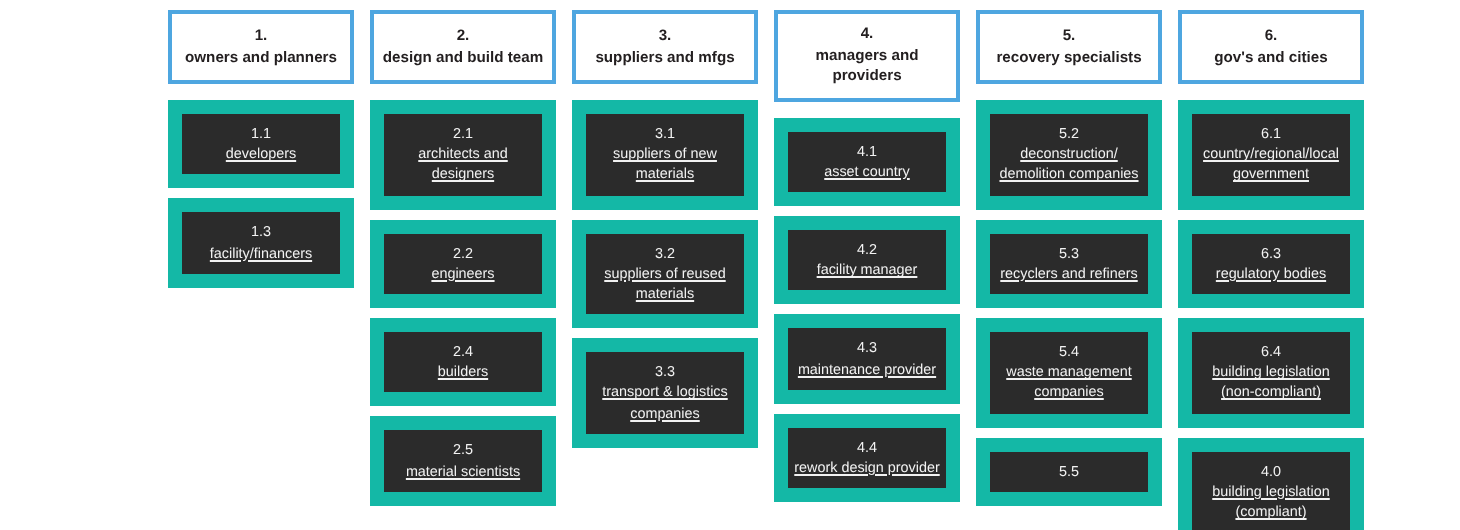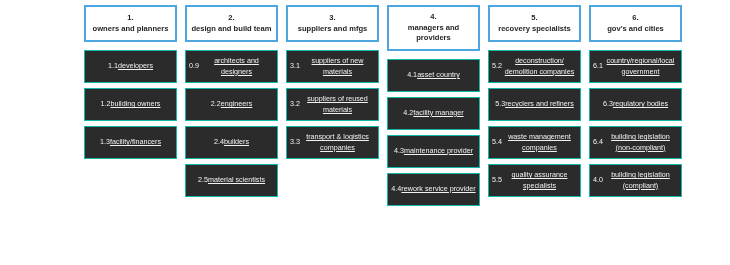--- a/index.html
+++ b/index.html
@@ -58,28 +58,28 @@
     margin-bottom: 8px;
   }
 
   .col-header .hdr-num { display: block; }
   .col-header .hdr-label { display: block; }
 
   .node {
     box-sizing: border-box;
     background: #2b2b2b;
     color: #f2f2f2;
-    border: 1px solid #14b8a6;
+    border: 7px solid #14b8a6;
     margin-bottom: 5px;
     padding: 5px 3px 5px 3px;
     text-align: center;
     font-size: 7.2px;
     line-height: 10.2px;
     display: flex;
-    flex-direction: row;
+    flex-direction: column;
     align-items: center;
     justify-content: center;
     min-height: 33px;
   }
 
   .node .node-num { display: block; }
   .node .node-label { display: block; white-space: pre-line; text-decoration: underline; }
 </style>
 </head>
 <body>
@@ -89,35 +89,31 @@
       <div class="column">
         <div class="col-header">
           <span class="hdr-num">1.</span>
           <span class="hdr-label">owners and planners</span>
         </div>
         <div class="node">
           <span class="node-num">1.1</span>
           <span class="node-label">developers</span>
         </div>
         <div class="node">
-          <span class="node-num">1.2</span>
-          <span class="node-label">building owners</span>
-        </div>
-        <div class="node">
           <span class="node-num">1.3</span>
           <span class="node-label">facility/financers</span>
         </div>
       </div>
       <div class="column">
         <div class="col-header">
           <span class="hdr-num">2.</span>
           <span class="hdr-label">design and build team</span>
         </div>
         <div class="node">
-          <span class="node-num">0.9</span>
+          <span class="node-num">2.1</span>
           <span class="node-label">architects and designers</span>
         </div>
         <div class="node">
           <span class="node-num">2.2</span>
           <span class="node-label">engineers</span>
         </div>
         <div class="node">
           <span class="node-num">2.4</span>
           <span class="node-label">builders</span>
         </div>
@@ -156,21 +152,21 @@
         <div class="node">
           <span class="node-num">4.2</span>
           <span class="node-label">facility manager</span>
         </div>
         <div class="node">
           <span class="node-num">4.3</span>
           <span class="node-label">maintenance provider</span>
         </div>
         <div class="node">
           <span class="node-num">4.4</span>
-          <span class="node-label">rework service provider</span>
+          <span class="node-label">rework design provider</span>
         </div>
       </div>
       <div class="column">
         <div class="col-header">
           <span class="hdr-num">5.</span>
           <span class="hdr-label">recovery specialists</span>
         </div>
         <div class="node">
           <span class="node-num">5.2</span>
           <span class="node-label">deconstruction/ demolition companies</span>
@@ -178,21 +174,20 @@
         <div class="node">
           <span class="node-num">5.3</span>
           <span class="node-label">recyclers and refiners</span>
         </div>
         <div class="node">
           <span class="node-num">5.4</span>
           <span class="node-label">waste management companies</span>
         </div>
         <div class="node">
           <span class="node-num">5.5</span>
-          <span class="node-label">quality assurance specialists</span>
         </div>
       </div>
       <div class="column">
         <div class="col-header">
           <span class="hdr-num">6.</span>
           <span class="hdr-label">gov's and cities</span>
         </div>
         <div class="node">
           <span class="node-num">6.1</span>
           <span class="node-label">country/regional/local government</span>

